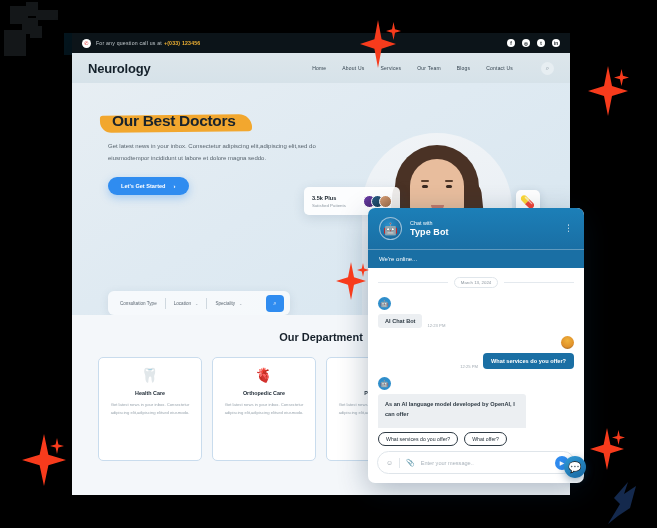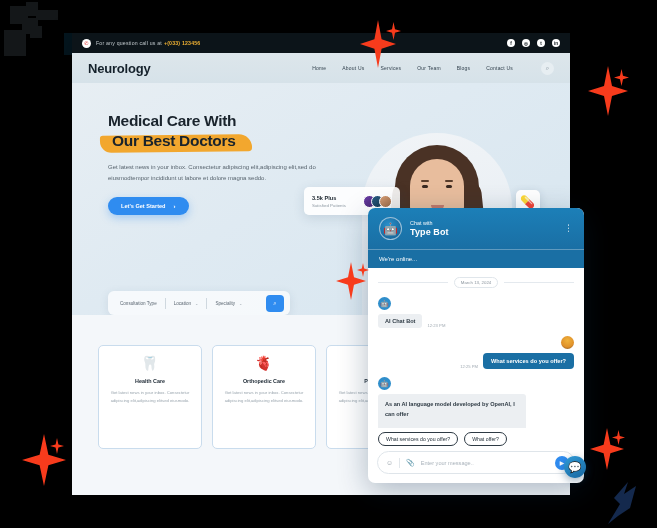--- a/index.html
+++ b/index.html
@@ -293,21 +293,20 @@
     <section class="hero">
 
       <svg class="arrowsvg" viewBox="0 0 498 232">
         <path d="M330 132 C 352 150, 352 162, 330 176" fill="none" stroke="#4a90d9" stroke-width="1.1"></path>
         <path d="M327 172 l4 6 l6 -3" fill="none" stroke="#4a90d9" stroke-width="1.1"></path>
         <path d="M150 238 C 170 256, 210 258, 238 248" fill="none" stroke="#4a90d9" stroke-width="1.1" opacity=".8"></path>
       </svg>
 
       <div class="hero-left">
         <div class="h1">
-          <div>Medical Care With</div>
           <div><span class="hl">Our Best Doctors</span></div>
         </div>
         <p class="hero-p">Get latest news in your inbox. Consectetur adipiscing elit,adipiscing elit,sed do eiusmodtempor incididunt ut labore et dolore magna seddo.</p>
         <button class="cta">
           <span>Let's Get Started</span>
           <span class="arr">›</span>
         </button>
       </div>
 
       <div class="filterbar">
@@ -352,20 +351,21 @@
             <i></i>
             <i></i>
           </div>
       </div>
 
       <div id="pill-card">💊</div>
 
     </section>
 
     <section class="dept">
+      <h2>Our Department</h2>
       <div class="deptrow">
         <div class="deptcard">
           <div class="ico">🦷</div>
           <div class="t">Health Care</div>
           <div class="d">Get latest news in your inbox. Consectetur adipiscing elit,adipiscing elitsed eiusmodo.</div>
         </div>
         <div class="deptcard">
           <div class="ico">🫀</div>
           <div class="t">Orthopedic Care</div>
           <div class="d">Get latest news in your inbox. Consectetur adipiscing elit,adipiscing elitsed eiusmodo.</div>

